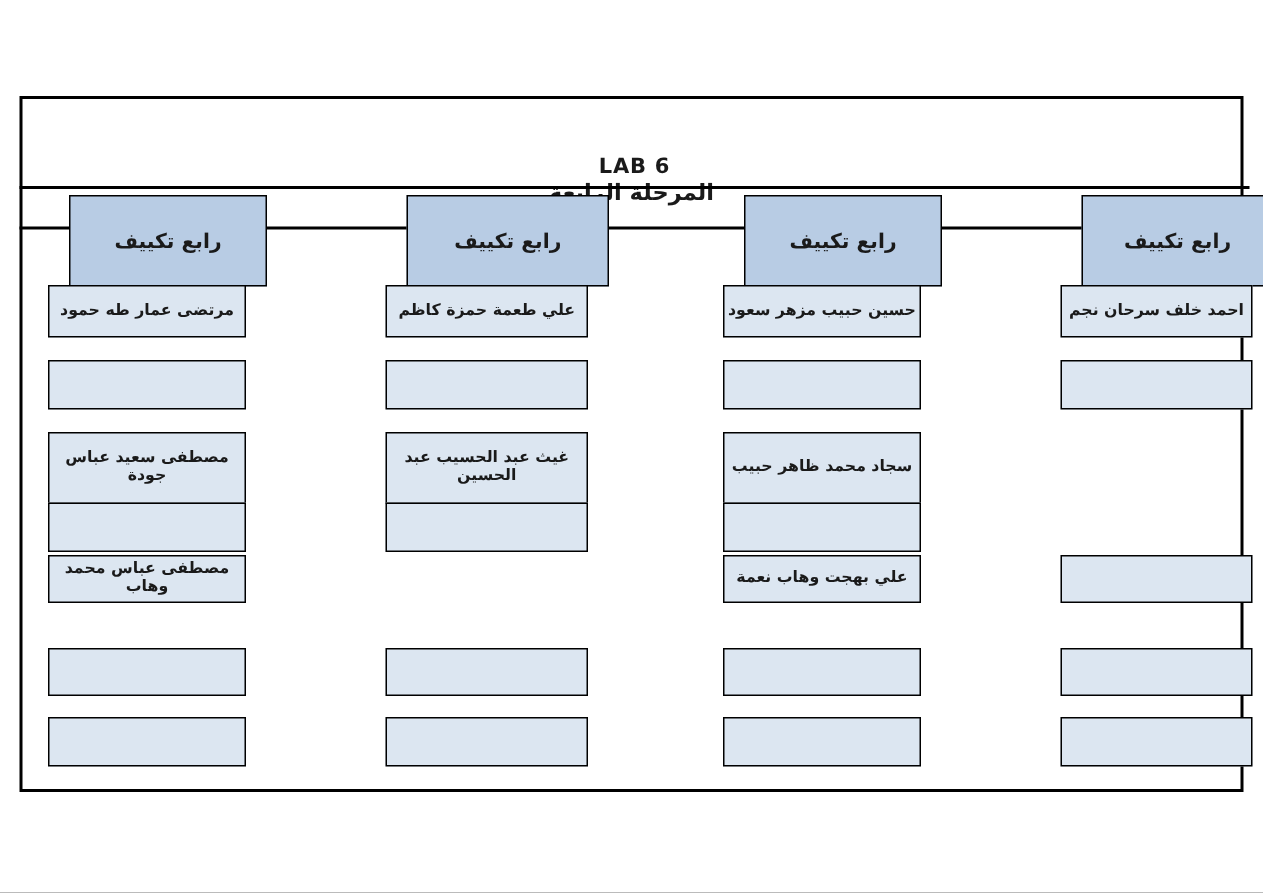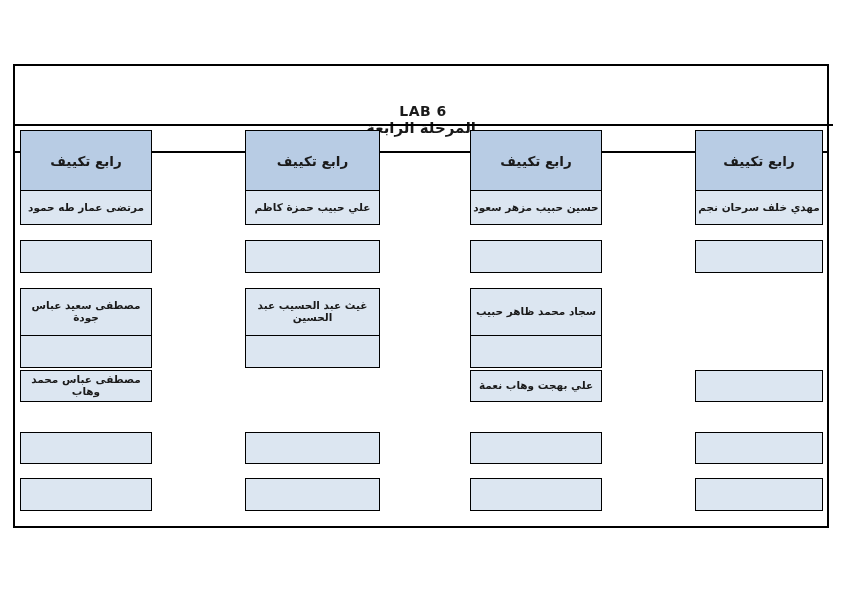--- a/index.html
+++ b/index.html
@@ -36,26 +36,28 @@
     position:absolute;left:0;width:100%;
     box-sizing:border-box;border:1.5px solid #000;
     display:flex;align-items:center;justify-content:center;
     text-align:center;direction:rtl;
     font-weight:bold;
   }
   .hdr{
     top:0;height:61px;
     background:#b8cce4;
     font-size:13.5px;
+    margin-left:26px;
   }
   .slot{
     background:#dce6f1;
     font-size:10.5px;
     line-height:1.1;
     padding:1px 2px;
+    margin-left:12px;
   }
   .s0{top:60px;height:35px;}
   .s1{top:110px;height:33px;}
   .s2{top:158px;height:48px;}
   .s3{top:205px;height:33px;}
   .s4{top:240px;height:32px;}
   .s5{top:302px;height:32px;}
   .s6{top:348px;height:33px;}
 </style>
 </head>
@@ -74,42 +76,42 @@
     <div class="box slot s1"></div>
     <div class="box slot s2">مصطفى سعيد عباس جودة</div>
     <div class="box slot s3"></div>
     <div class="box slot s4">مصطفى عباس محمد وهاب</div>
     <div class="box slot s5"></div>
     <div class="box slot s6"></div>
   </div>
 
   <div class="col c1">
     <div class="box hdr">رابع تكييف</div>
-    <div class="box slot s0">علي حبيب حمزة كاظم</div>
+    <div class="box slot s0">علي طعمة حمزة كاظم</div>
     <div class="box slot s1"></div>
     <div class="box slot s2">غيث عبد الحسيب عبد الحسين</div>
     <div class="box slot s3"></div>
     <div class="box slot s5"></div>
     <div class="box slot s6"></div>
   </div>
 
   <div class="col c2">
     <div class="box hdr">رابع تكييف</div>
     <div class="box slot s0">حسين حبيب مزهر سعود</div>
     <div class="box slot s1"></div>
     <div class="box slot s2">سجاد محمد ظاهر حبيب</div>
     <div class="box slot s3"></div>
     <div class="box slot s4">علي بهجت وهاب نعمة</div>
     <div class="box slot s5"></div>
     <div class="box slot s6"></div>
   </div>
 
   <div class="col c3">
     <div class="box hdr">رابع تكييف</div>
-    <div class="box slot s0">مهدي خلف سرحان نجم</div>
+    <div class="box slot s0">احمد خلف سرحان نجم</div>
     <div class="box slot s1"></div>
 
     <div class="box slot s4"></div>
     <div class="box slot s5"></div>
     <div class="box slot s6"></div>
   </div>
 
 </div>
 
 </body></html>

